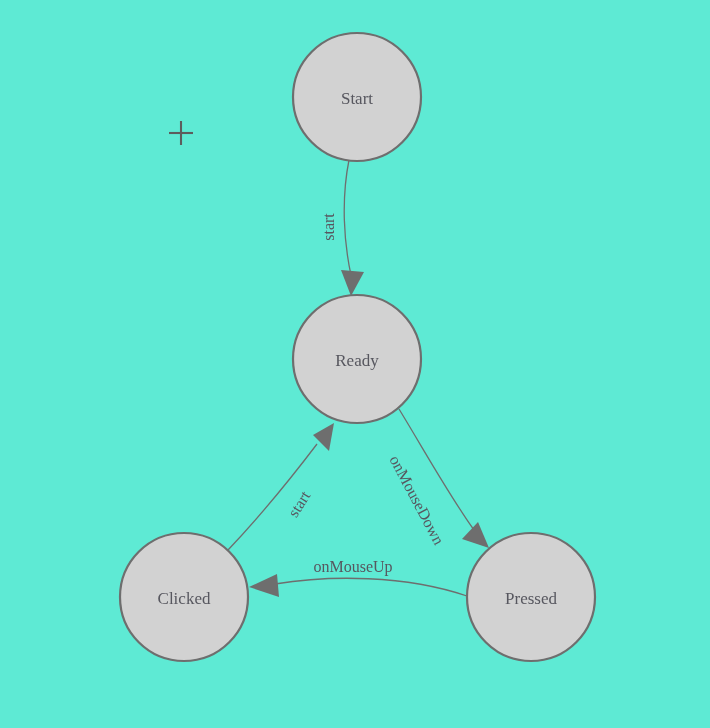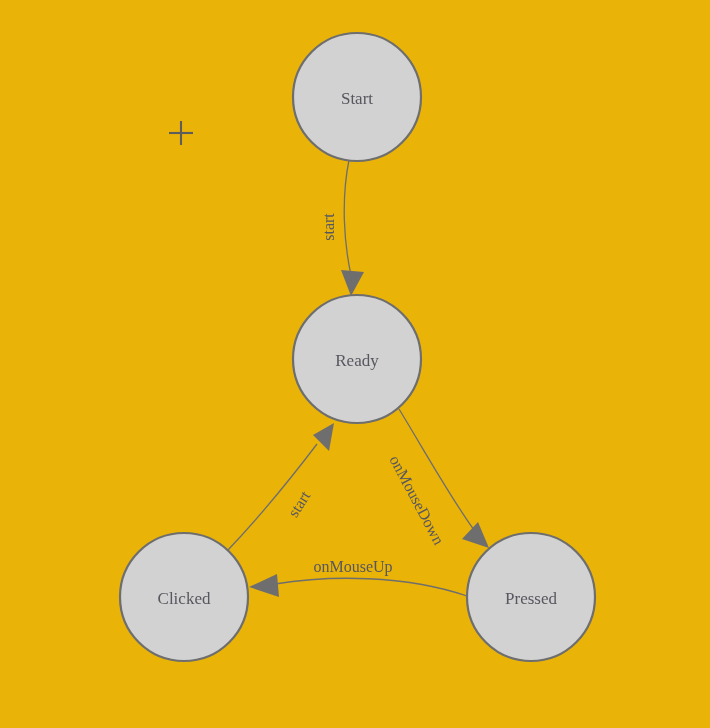--- a/index.html
+++ b/index.html
@@ -10,21 +10,21 @@
   body {
     width: 710px;
     height: 728px;
     overflow: hidden;
     font-family: "Liberation Serif", "DejaVu Serif", serif;
   }
   #diagram-canvas {
     position: relative;
     width: 710px;
     height: 728px;
-    background: #eab308;
+    background: #5eead4;
   }
   svg.graph {
     display: block;
     width: 710px;
     height: 728px;
   }
   .node-circle {
     fill: #d2d2d2;
     stroke: #6e6e6e;
     stroke-width: 2.2;

